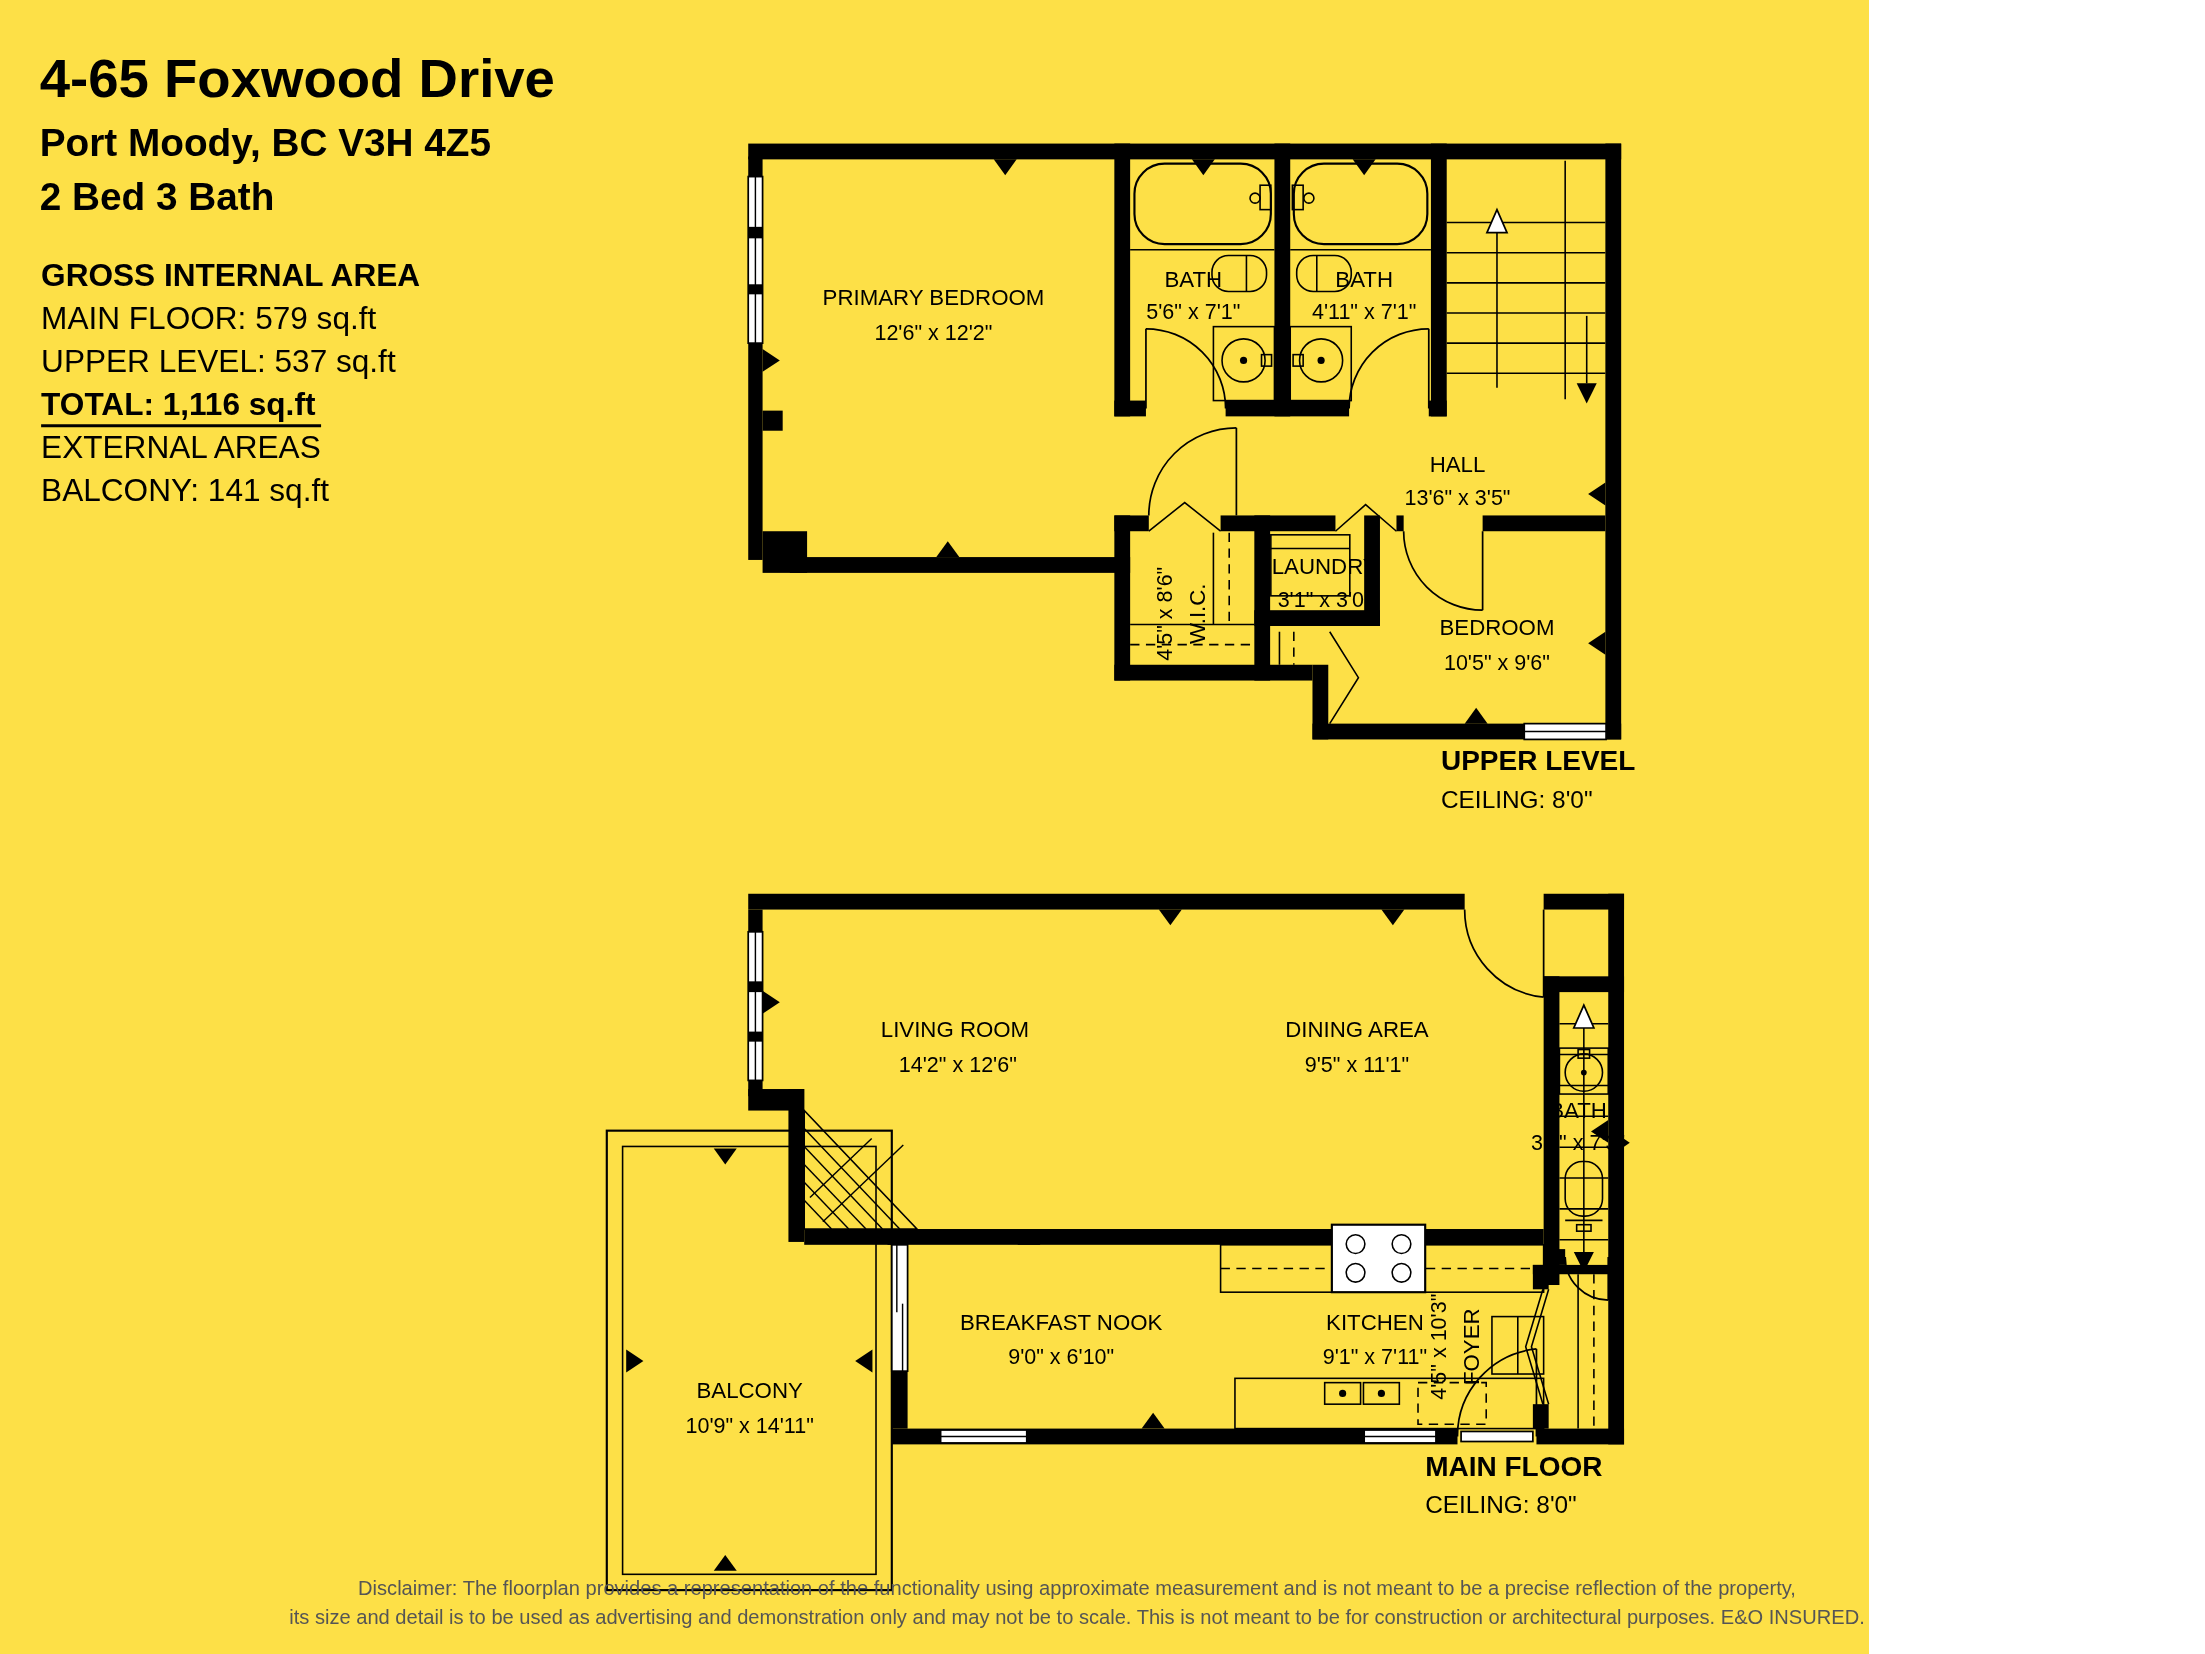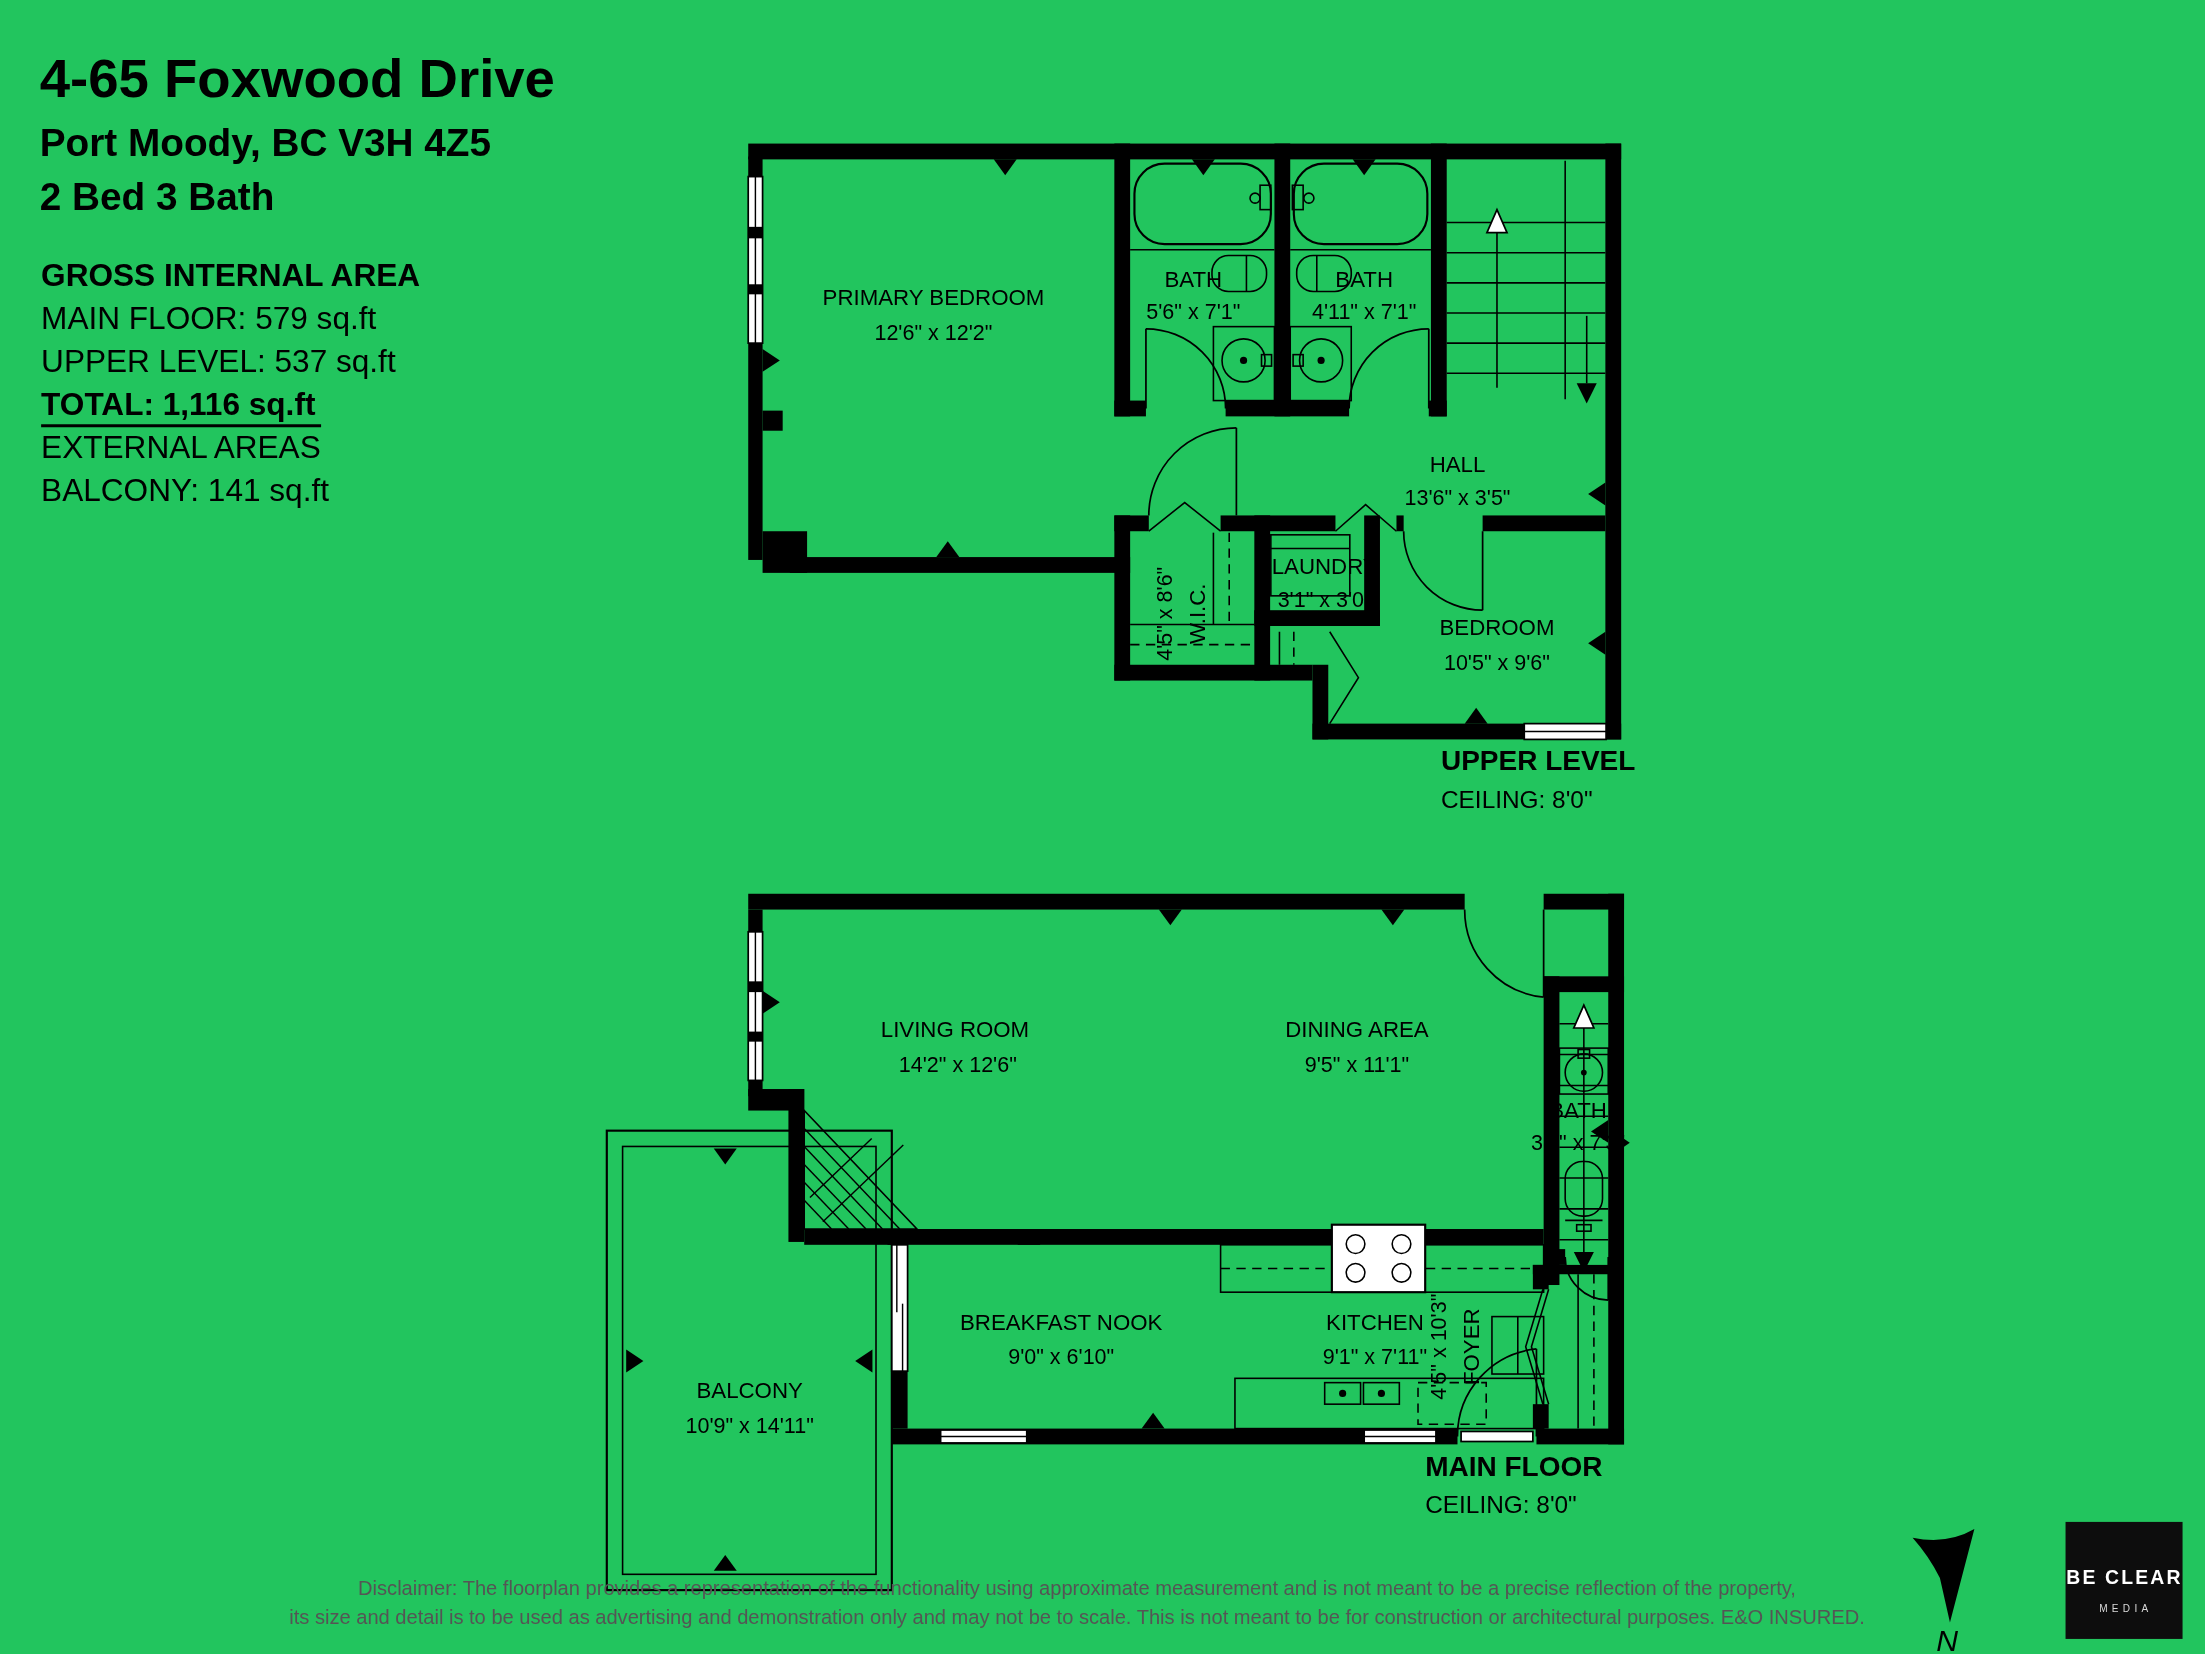--- a/index.html
+++ b/index.html
@@ -1,17 +1,17 @@
 <!DOCTYPE html>
 <html style="font-size:11.5px"><head>
 <meta charset="utf-8">
 <title>4-65 Foxwood Drive Floor Plan</title>
 <style>
   html,body{margin:0;padding:0;background:#fff;}
-  #canvas{position:relative;width:2205px;height:1654px;background:#22c55e;overflow:hidden;}
+  #canvas{position:relative;width:1869px;height:1654px;background:#fde047;overflow:hidden;}
   svg{position:absolute;inset:0;}
   text{font-family:"Liberation Sans", sans-serif;fill:#000;}
   .wall{fill:#000;}
   .fx{fill:none;stroke:#000;stroke-width:3px;}
   .fx2{fill:none;stroke:#000;stroke-width:2.2px;}
   .thin{fill:none;stroke:#000;stroke-width:2px;}
   .dashl{fill:none;stroke:#000;stroke-width:2.2px;stroke-dasharray:13 9;}
   .win{fill:#fff;stroke:#000;stroke-width:2.4px;}
   .arc{fill:none;stroke:#000;stroke-width:2.4px;}
   .tri{fill:#000;}

